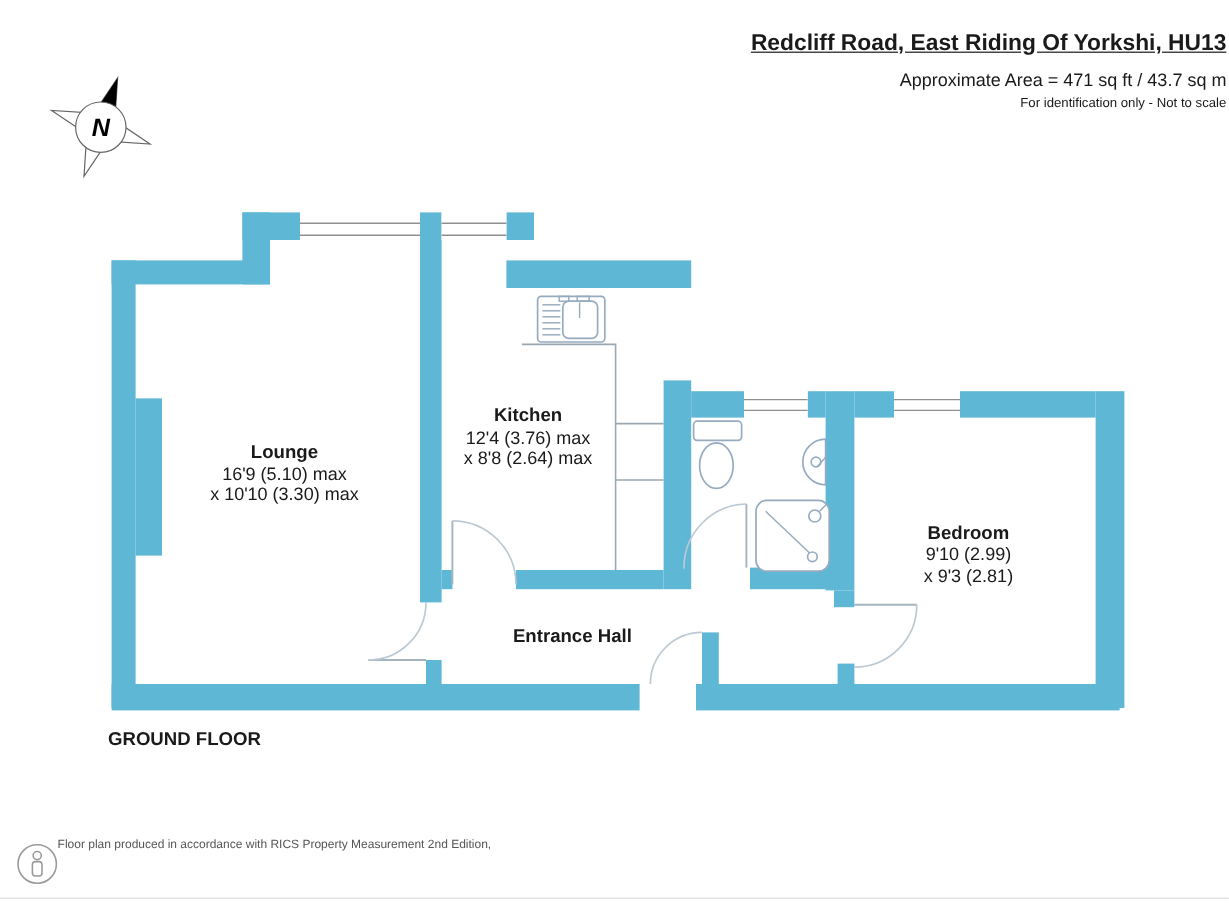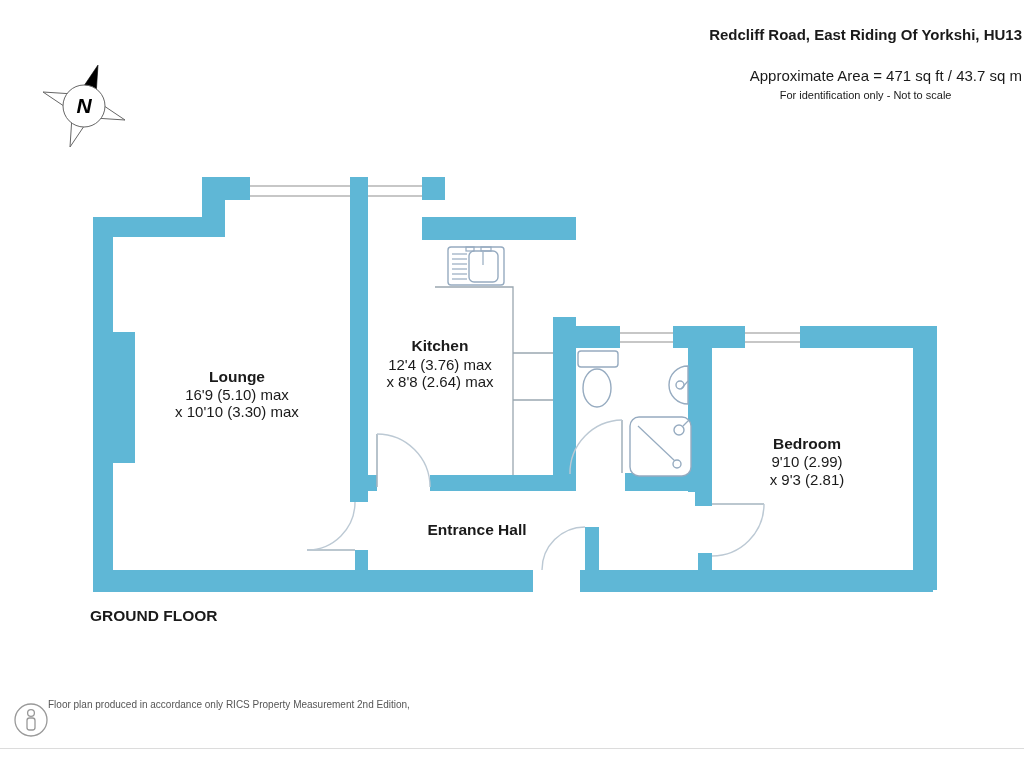--- a/index.html
+++ b/index.html
@@ -12,23 +12,23 @@
   }
   html,body{margin:0;padding:0;}
   body{
     width:1024px;height:768px;position:relative;background:#ffffff;
     font-family:"Liberation Sans", sans-serif;color:var(--ink);
     overflow:hidden;
   }
   .hdr{
     position:absolute;top:26px;right:2px;text-align:right;line-height:1.15;
   }
-  .hdr .title{font-size:15px;font-weight:bold;letter-spacing:0px;}
-  .hdr .area{font-size:15px;margin-top:24px;}
-  .hdr .disc{font-size:11px;margin-top:4px;text-align:center;}
+  .hdr .title{font-size:19px;font-weight:bold;letter-spacing:0px;text-decoration:underline;}
+  .hdr .area{font-size:15px;margin-top:11px;}
+  .hdr .disc{font-size:11px;margin-top:4px;}
   svg{position:absolute;left:0;top:0;}
   .wall{fill:var(--wall);stroke:none;}
   .winrect{fill:#ffffff;stroke:none;}
   .winline{stroke:var(--winline);stroke-width:1.2;fill:none;}
   .fx{stroke:var(--fixture);stroke-width:1.4;fill:#ffffff;}
   .fxl{stroke:var(--fixture);stroke-width:1.2;fill:none;}
   .cnt{stroke:#9aa7b0;stroke-width:1.3;fill:none;}
   .arc{stroke:var(--arc);stroke-width:1.4;fill:none;}
   .leaf{stroke:#a5b4bf;stroke-width:1.6;fill:none;}
   .roomname{font-size:15.5px;font-weight:bold;fill:var(--ink);}
@@ -187,16 +187,16 @@
   <text class="floorlbl" x="90" y="621">GROUND FLOOR</text>
 </svg>
 
 <svg width="40" height="50" style="left:12px;top:697px;">
   <circle cx="19" cy="23" r="16" fill="none" stroke="#999" stroke-width="1.3"></circle>
   <circle cx="19" cy="16" r="3.4" fill="none" stroke="#999" stroke-width="1.3"></circle>
   <rect x="15" y="21" width="8" height="12" rx="2.5" fill="none" stroke="#999" stroke-width="1.3"></rect>
 </svg>
 
 <div class="ftr">
-  <div>Floor plan produced in accordance only RICS Property Measurement 2nd Edition,</div>
+  <div>Floor plan produced in accordance with RICS Property Measurement 2nd Edition,</div>
 </div>
 
 <div class="bottomline"></div>
 
 </body></html>

